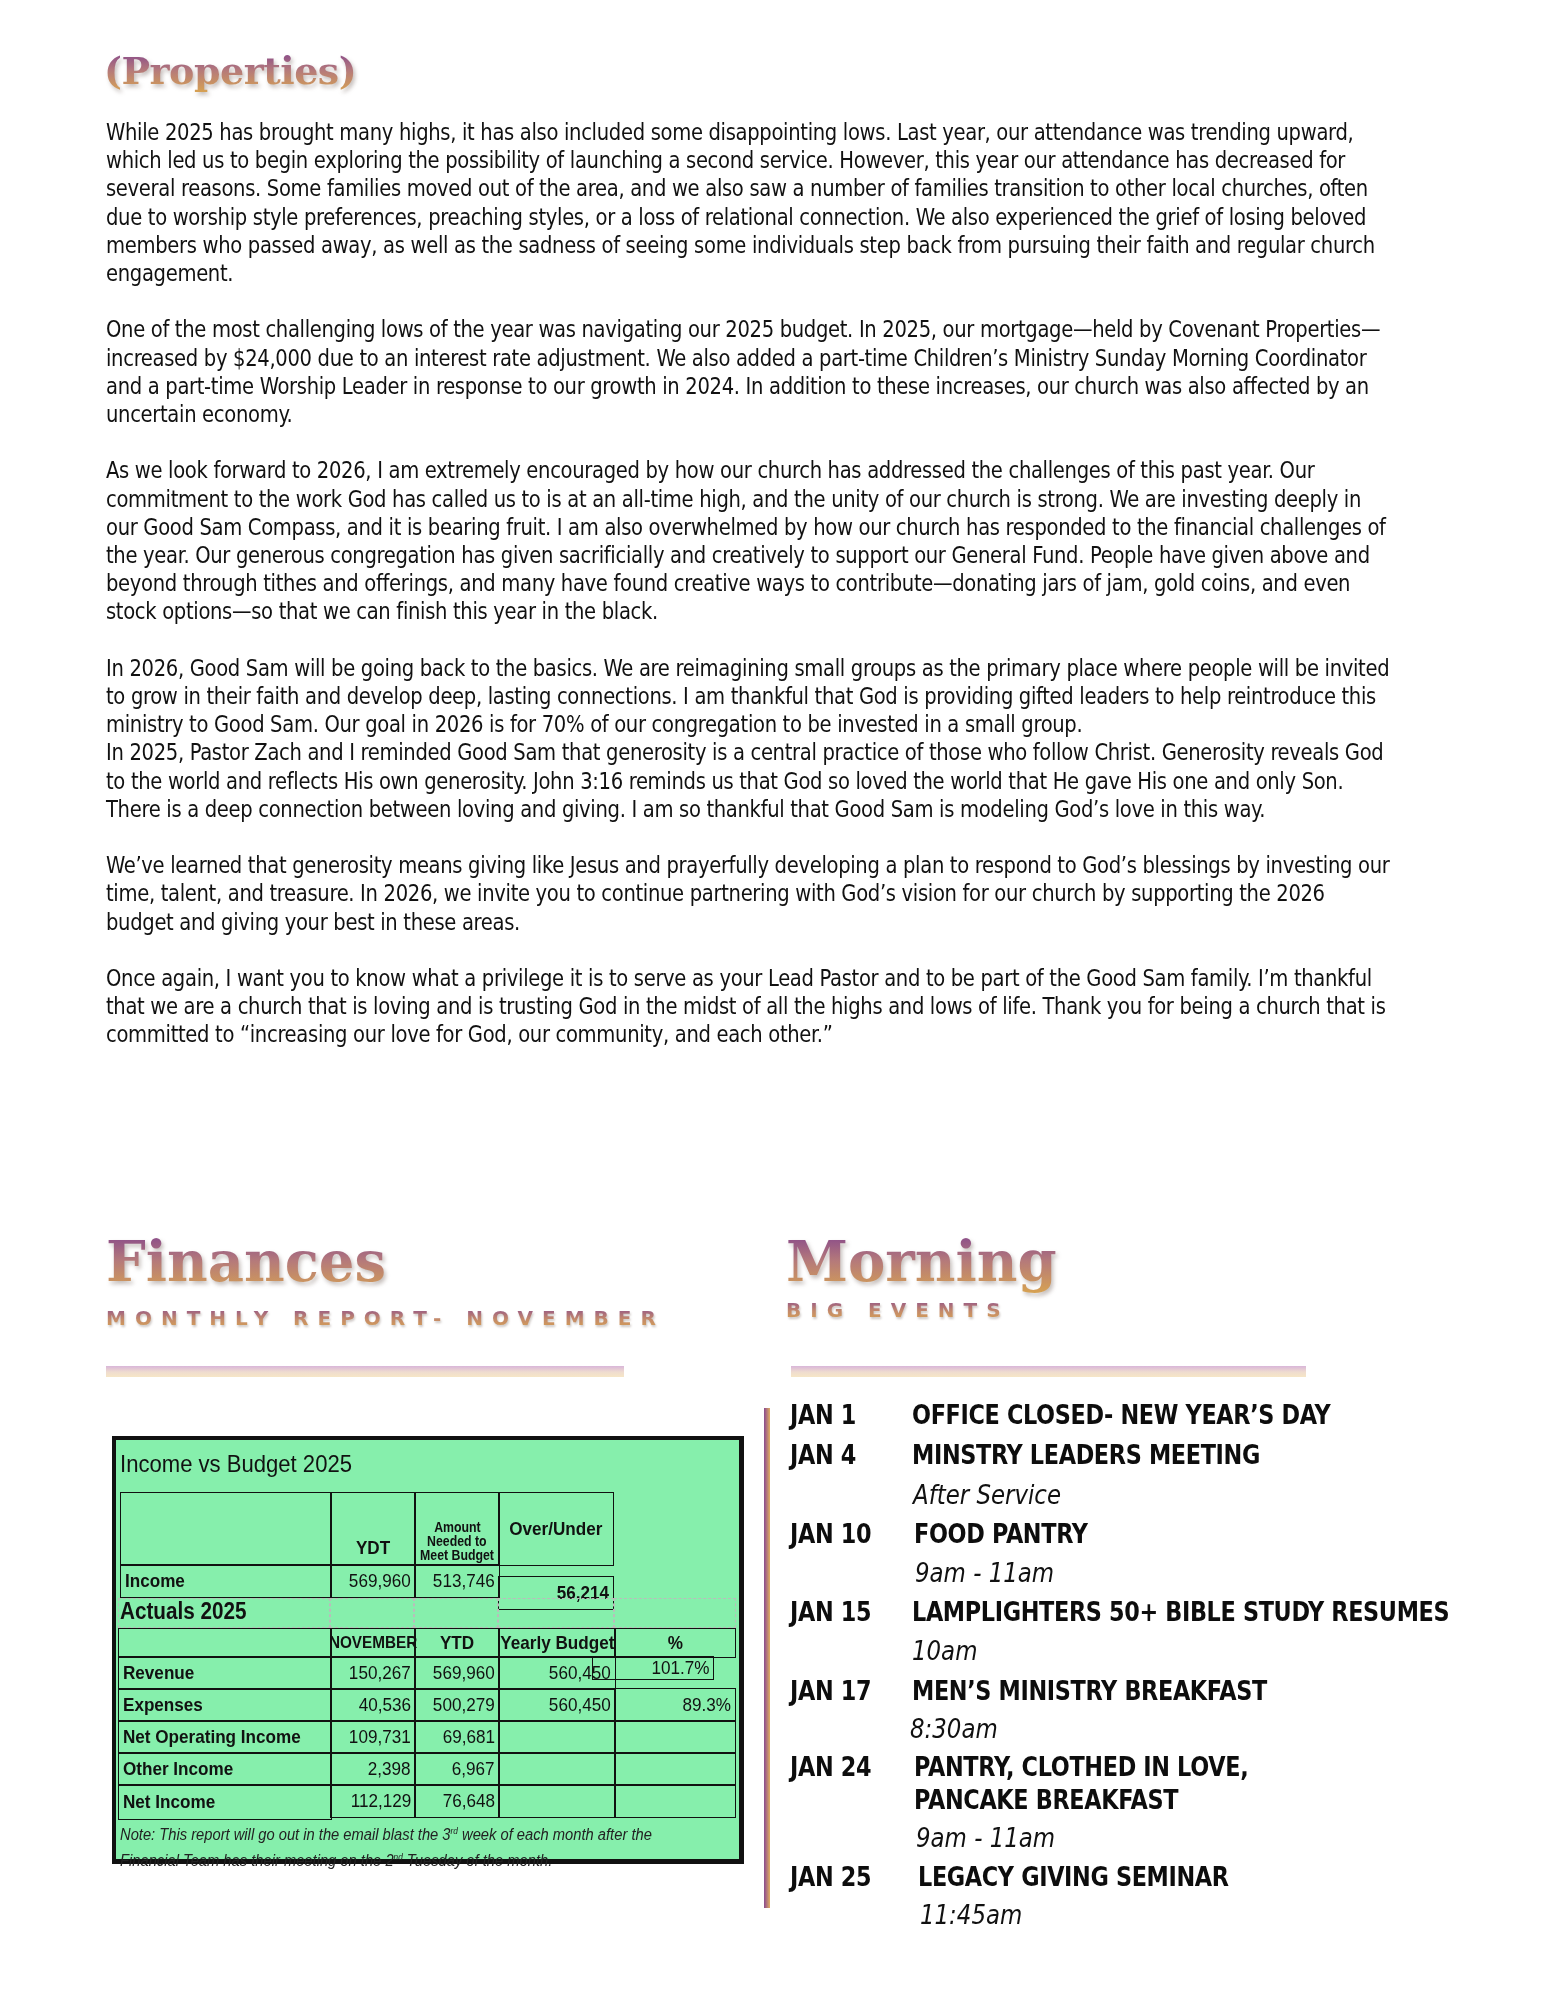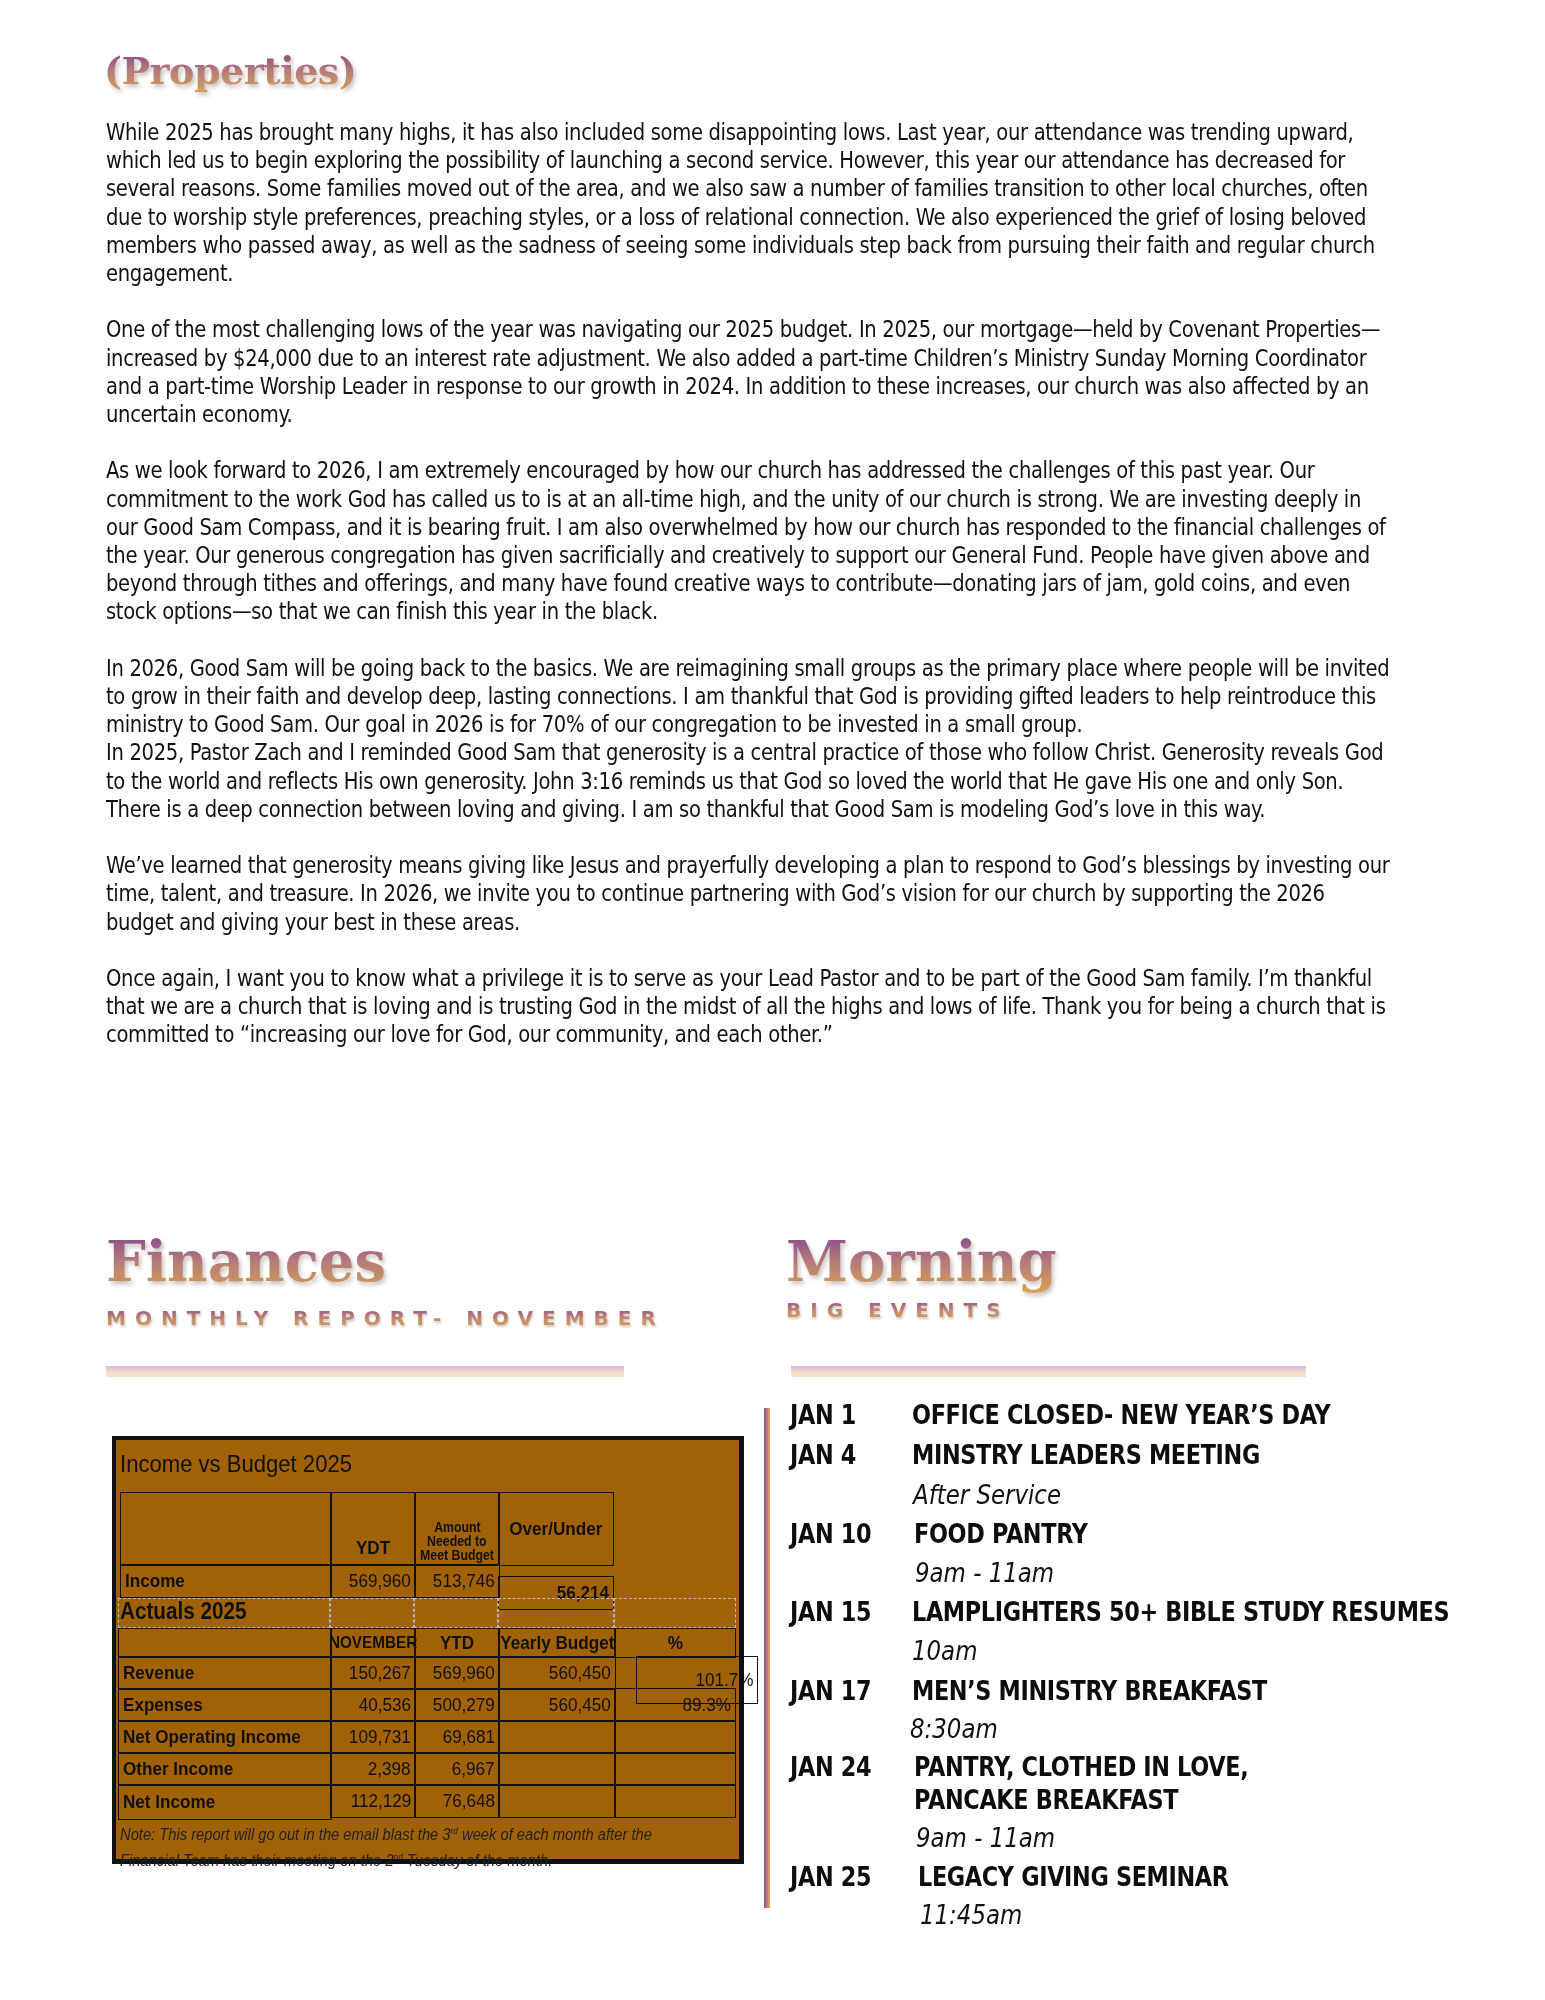--- a/index.html
+++ b/index.html
@@ -70,21 +70,21 @@
       position: absolute;
       left: 112px;
       top: 1436px;
       width: 632px;
       height: 428px;
       border: 4px solid #111;
       border-right-width: 5px;
       border-bottom-width: 5px;
       box-sizing: border-box;
       font-family: "Liberation Sans", sans-serif;
-      background: #a16207;
+      background: #86efac;
     }
     .fin-box .tbl-title {
       position: absolute; left: 4px; top: 10px;
       font-size: 24px; color: #111; transform: scaleX(0.92); transform-origin: left top;
       white-space: nowrap;
     }
     .cell {
       position: absolute;
       box-sizing: border-box;
       border: 1.6px solid #111;
@@ -207,21 +207,21 @@
     </div>
   <div class="cell r" style="left:214px;top:216px;width:86px;height:34px;">
       <span>150,267</span>
     </div>
   <div class="cell r" style="left:298px;top:216px;width:86px;height:34px;">
       <span>569,960</span>
     </div>
   <div class="cell r" style="left:382px;top:216px;width:118px;height:34px;">
       <span>560,450</span>
     </div>
-  <div class="cell r" style="left:520px;top:216px;width:122px;height:48px;">
+  <div class="cell r" style="left:476px;top:216px;width:122px;height:24px;">
       <span>101.7%</span>
     </div>
 
   <div class="cell l b" style="left:2px;top:248px;width:214px;height:34px;">
       <span>Expenses</span>
     </div>
   <div class="cell r" style="left:214px;top:248px;width:86px;height:34px;">
       <span>40,536</span>
     </div>
   <div class="cell r" style="left:298px;top:248px;width:86px;height:34px;">

